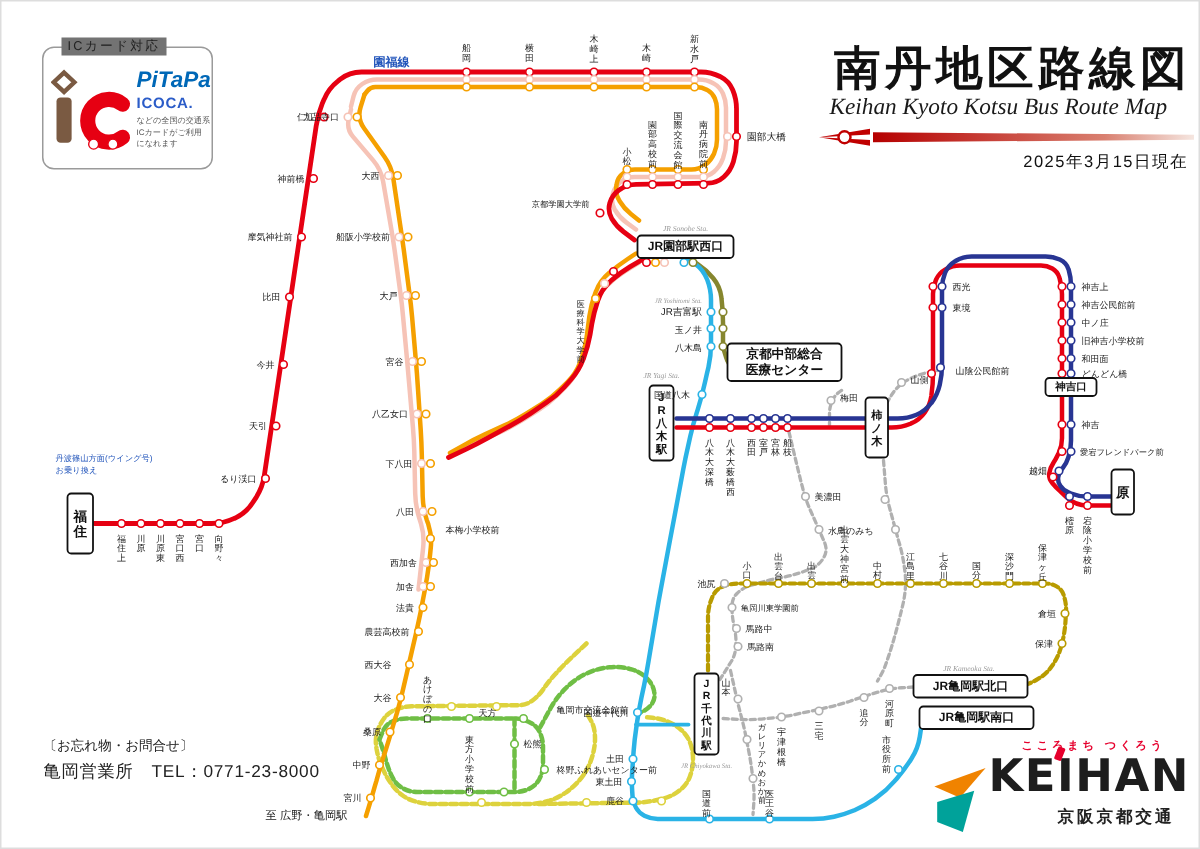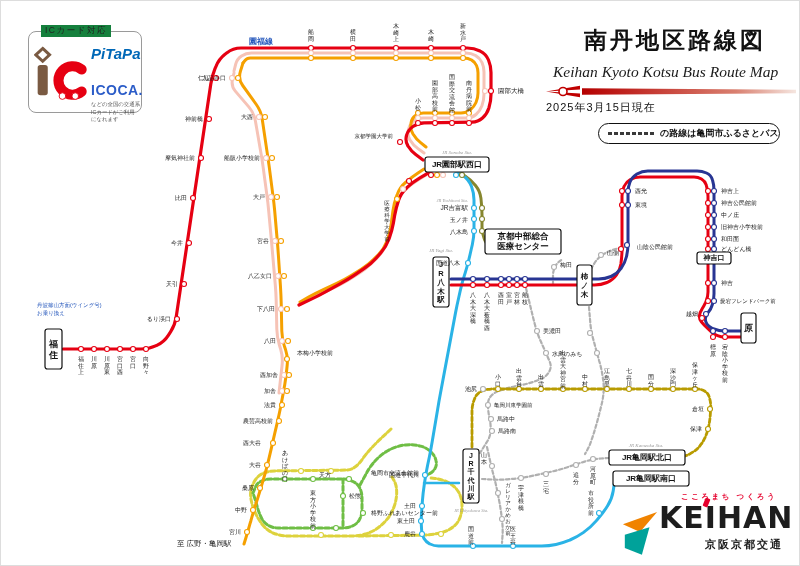--- a/index.html
+++ b/index.html
@@ -1,29 +1,29 @@
 <!DOCTYPE html>
 <html><head>
 <meta charset="utf-8">
 <style>
   html,body{margin:0;padding:0;background:#fff;}
   .canvas{position:relative;width:800px;height:566px;background:#fff;overflow:hidden;
     font-family:"Liberation Sans",sans-serif;border:1px solid #ddd;box-sizing:border-box;}
   #map-svg{position:absolute;left:0;top:0;width:800px;height:566px;}
   .ic-box{position:absolute;left:27px;top:30px;width:112px;height:80px;border:1.6px solid #9a9a9a;border-radius:8px;}
-  .ic-chip{position:absolute;top:-7px;left:12px;background:#15803d;padding:0 4px;font-size:8.5px;letter-spacing:1.5px;color:#222;}
+  .ic-chip{position:absolute;top:-7px;left:12px;background:#737373;padding:0 4px;font-size:8.5px;letter-spacing:1.5px;color:#222;}
   .ic-logo{position:absolute;left:5px;top:13px;width:55px;height:60px;}
   .ic-right{position:absolute;left:62px;top:13px;width:50px;}
   .pitapa{font-size:15px;font-weight:bold;font-style:italic;color:#0068b7;}
-  .icoca{font-size:14px;font-weight:bold;color:#2b5cc8;margin-top:20px;letter-spacing:.5px;}
+  .icoca{font-size:10px;font-weight:bold;color:#2b5cc8;margin-top:2px;letter-spacing:.5px;}
   .ic-note{margin-top:3px;font-size:5.4px;color:#555;line-height:1.4;}
-  .title-ja{position:absolute;left:552px;top:24px;width:244px;text-align:center;font-size:23px;font-weight:bold;letter-spacing:3px;color:#111;font-family:"DejaVu Sans",sans-serif;}
+  .title-ja{position:absolute;left:552px;top:24px;width:244px;text-align:center;font-size:31px;font-weight:bold;letter-spacing:3px;color:#111;font-family:"DejaVu Sans",sans-serif;}
   .title-en{position:absolute;left:552px;top:62px;width:244px;text-align:left;font-size:15.5px;font-style:italic;font-family:"Liberation Serif",serif;color:#1a1a1a;}
   .ribbon{position:absolute;left:545px;top:84px;width:250px;height:14px;}
-  .date{position:absolute;left:545px;top:99px;width:246px;text-align:left;font-size:11px;letter-spacing:1px;color:#111;}
+  .date{position:absolute;left:545px;top:99px;width:246px;text-align:right;font-size:11px;letter-spacing:1px;color:#111;}
   .legend{position:absolute;left:597px;top:122px;width:182px;height:21px;border:1.4px solid #111;border-radius:11px;display:flex;align-items:center;gap:6px;padding-left:9px;box-sizing:border-box;background:#fff;}
   .legend-swatch{width:46px;height:3.5px;background:repeating-linear-gradient(90deg,#3a3a3a 0 3.5px,transparent 3.5px 6px);}
   .legend-text{font-size:9px;font-weight:bold;color:#111;}
   .contact{position:absolute;left:28px;top:490px;color:#222;}
   .c1{font-size:9px;margin-bottom:3px;}
   .c2{font-size:11.5px;letter-spacing:.5px;}
   .keihan{position:absolute;left:618px;top:489px;width:180px;height:78px;}
   .k-mark{position:absolute;left:2px;top:13px;width:38px;height:54px;}
   .k-tag{position:absolute;left:62px;top:2px;font-size:7.5px;color:#e6002d;letter-spacing:2.5px;font-weight:bold;white-space:nowrap;}
   .k-word{position:absolute;left:40px;top:10px;font-size:30px;font-weight:bold;color:#1d1d1d;letter-spacing:1px;font-family:"DejaVu Sans",sans-serif;}
@@ -400,26 +400,24 @@
         <stop offset="0.72" stop-color="#d98070"></stop>
         <stop offset="1" stop-color="#f5e6e0"></stop>
       </linearGradient>
     </defs>
     <polygon points="36,3.2 250,4.8 250,8.2 36,9.8" fill="url(#rg)"></polygon>
     <polygon points="0,6.5 34,0.8 34,4.6" fill="#c00000"></polygon>
     <polygon points="0,6.5 34,12.2 34,8.4" fill="#c00000"></polygon>
     <circle cx="17" cy="6.5" r="4" fill="#fff" stroke="#c00000" stroke-width="1.6"></circle>
   </svg>
   <div class="date">2025年3月15日現在</div>
-  <div class="legend">
-    <span class="legend-swatch"></span>
-    <span class="legend-text">の路線は亀岡市ふるさとバス</span>
-  </div>
 
   <div class="contact">
+    <div class="c1">〔お忘れ物・お問合せ〕</div>
+    <div class="c2">亀岡営業所　TEL：0771-23-8000</div>
   </div>
 
   <div class="keihan">
     <svg class="k-mark" viewBox="0 0 40 56">
       <polygon points="2,22 38,9 20,30" fill="#f08300"></polygon>
       <polygon points="4,33 30,25 22,54 4,47" fill="#00a29a"></polygon>
     </svg>
     <div class="k-tag">こころまち つくろう</div>
     <div class="k-word">KEIHAN</div>
     <span class="k-accent"></span>

